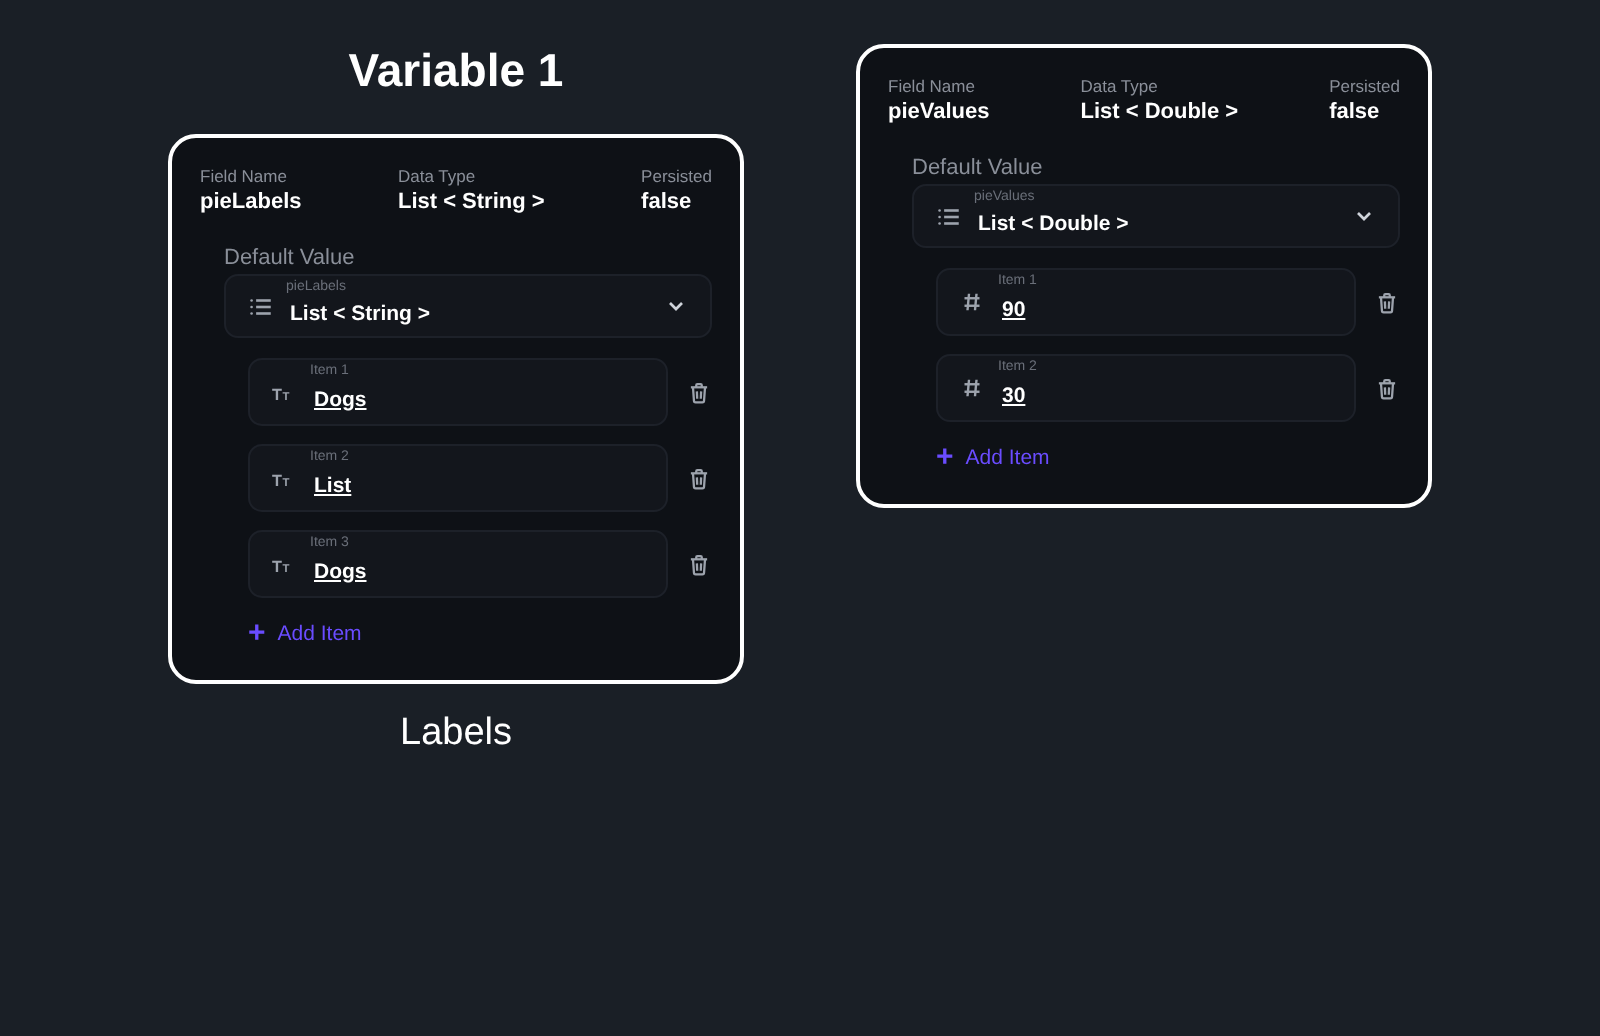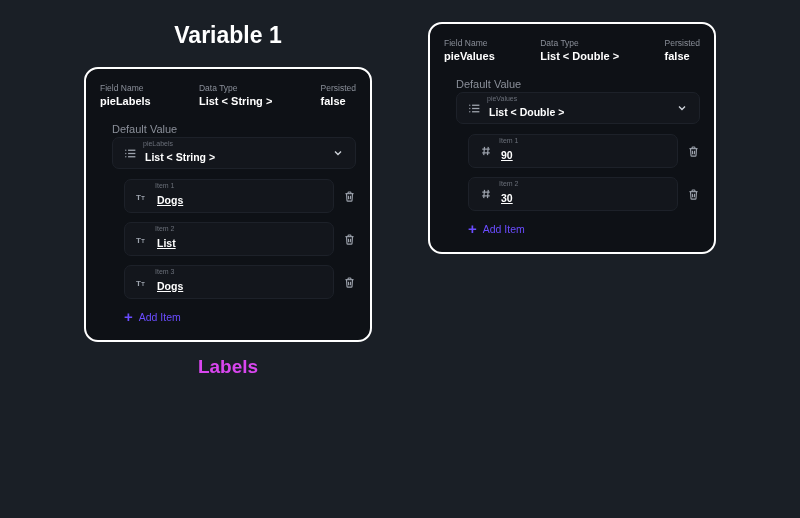--- a/index.html
+++ b/index.html
@@ -24,22 +24,22 @@
     width: 290px;
   }
   .title-top {
     font-size: 23px;
     font-weight: 700;
     color: #fff;
     margin-bottom: 18px;
   }
   .title-bottom {
     font-size: 19px;
-    font-weight: 700;
-    color: #d946ef;
+    font-weight: 400;
+    color: #ffffff;
     margin-top: 14px;
   }
   .card {
     background: #0e1116;
     border: 2.5px solid #fff;
     border-radius: 14px;
     width: 100%;
     padding: 14px 14px 14px 14px;
   }
   .card-header {

